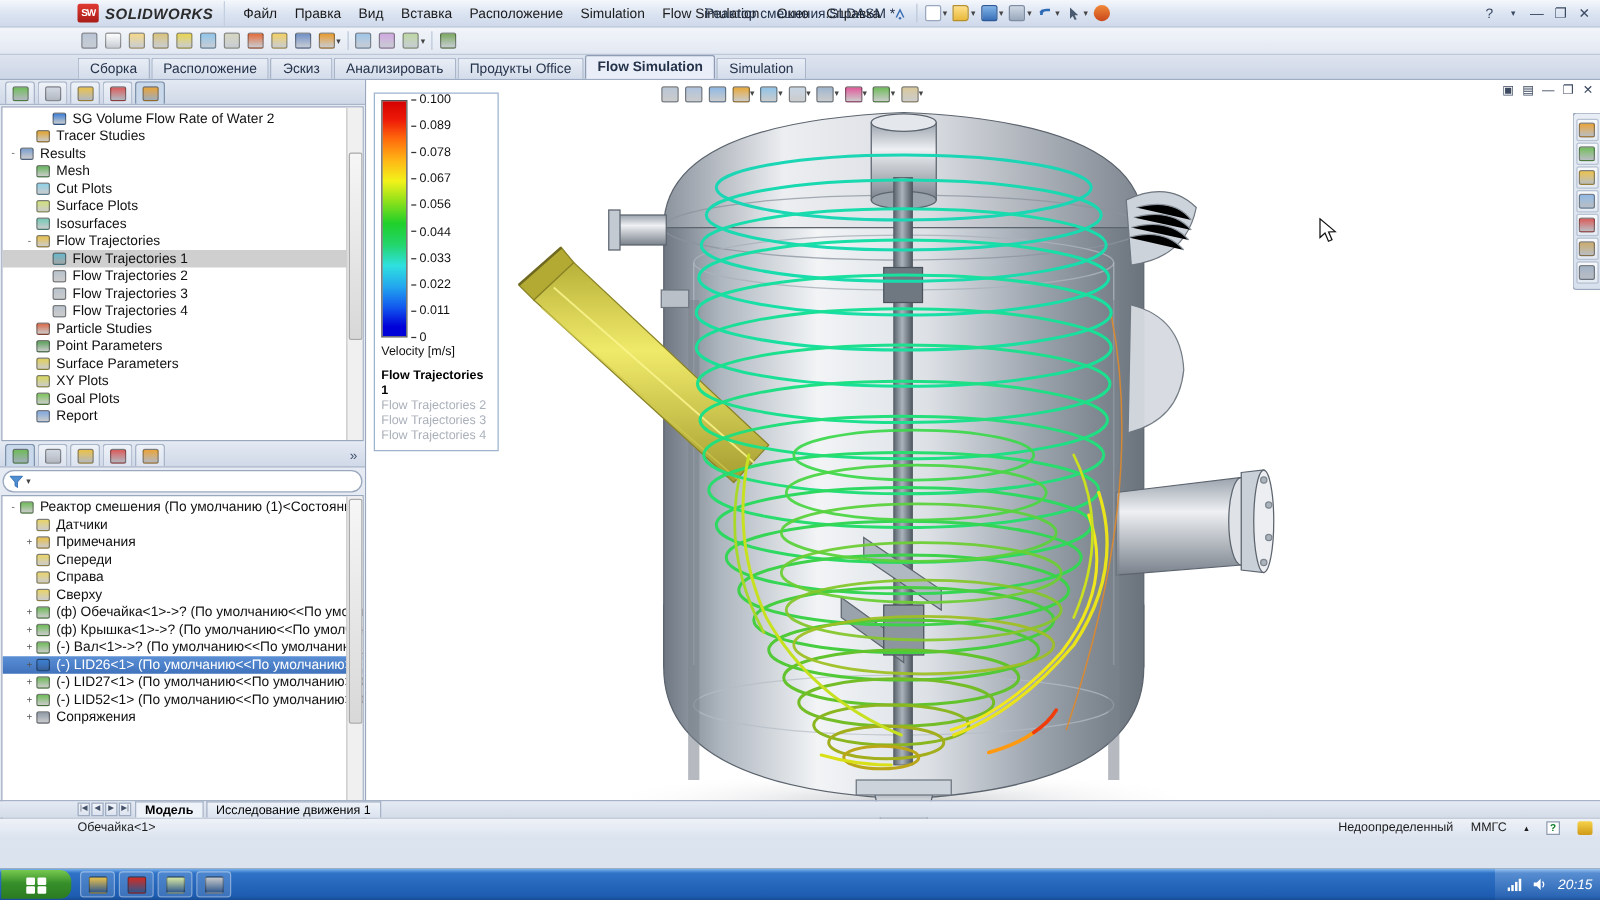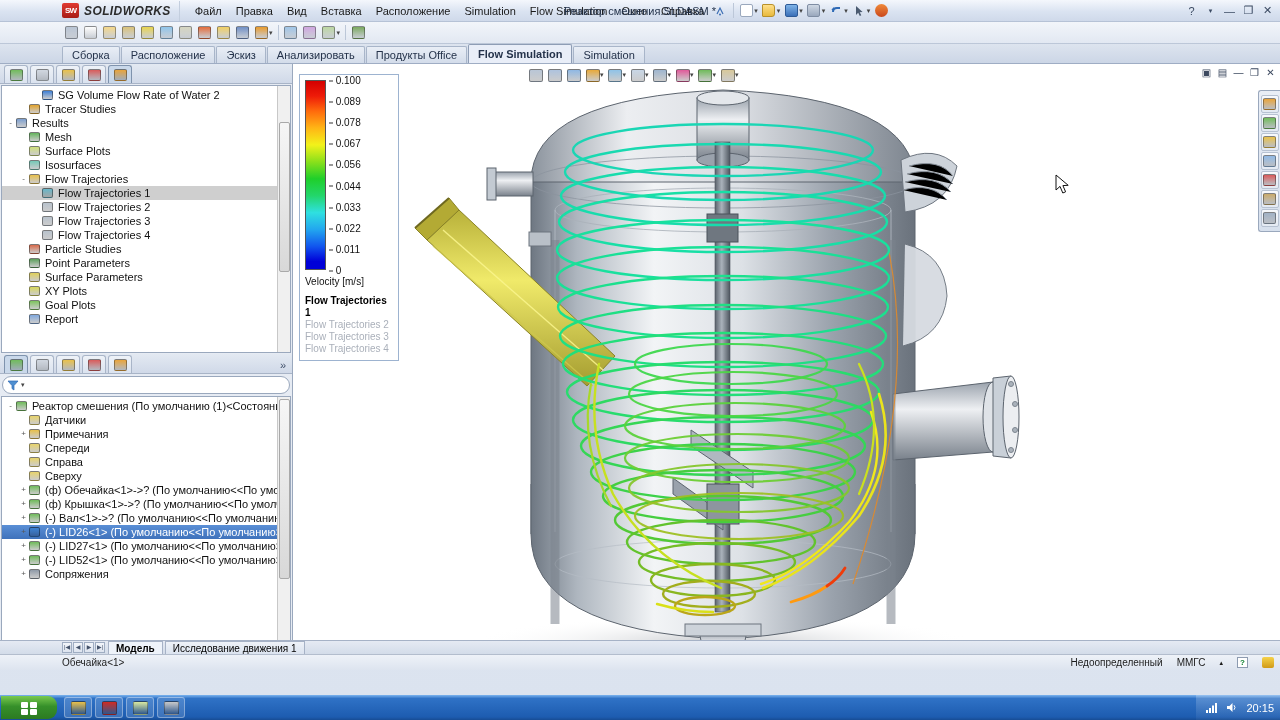--- a/index.html
+++ b/index.html
@@ -147,21 +147,21 @@
      background:linear-gradient(#7cb4ef,#2f72c6 14%,#1d5cb0 88%,#174c94);
      display:flex; align-items:center; }
   .startbtn { width:56px; height:23px; margin-left:1px; border-radius:0 9px 9px 0;
      background:linear-gradient(#79c94f,#36902a 45%,#2c7a22);
      display:flex; align-items:center; justify-content:center; }
   .tbitem { width:28px; height:21px; margin-left:3px; border:1px solid rgba(255,255,255,.35);
      border-radius:3px; background:rgba(255,255,255,.14);
      display:flex; align-items:center; justify-content:center; }
   .tray { margin-left:auto; display:flex; align-items:center; gap:7px;
      padding:0 6px 0 10px; height:25px; color:#fff; font-size:11px;
-     background:linear-gradient(rgba(255,255,255,.22),rgba(255,255,255,.04)); }
+     background:linear-gradient(rgba(255,255,255,.22),rgba(255,255,255,.04));font-style:italic; }
 </style>
 </head>
 <body>
 
 <div id="app">
   <div class="win">
 
     <div class="titlebar">
       <div class="sw-logo">
         <div class="sw-badge">SW</div>
@@ -333,20 +333,27 @@
                   <span style="position:absolute;left:1px;top:1px;width:11px;height:10px;border-radius:2px;border:1px solid rgba(0,0,0,.4);background:linear-gradient(#7c9fd0,#00000033)"></span>
                 </span>
                 <span>Results</span>
               </div>
               <div class="trow" style="padding-left: 17px;">
                 <span class="exp"></span>
                 <span class="ico">
                   <span style="position:absolute;left:1px;top:1px;width:11px;height:10px;border-radius:2px;border:1px solid rgba(0,0,0,.4);background:linear-gradient(#64b45c,#00000033)"></span>
                 </span>
                 <span>Mesh</span>
+              </div>
+              <div class="trow" style="padding-left: 17px;">
+                <span class="exp"></span>
+                <span class="ico">
+                  <span style="position:absolute;left:1px;top:1px;width:11px;height:10px;border-radius:2px;border:1px solid rgba(0,0,0,.4);background:linear-gradient(#8fd0e8,#00000033)"></span>
+                </span>
+                <span>Cut Plots</span>
               </div>
               <div class="trow" style="padding-left: 17px;">
                 <span class="exp"></span>
                 <span class="ico">
                   <span style="position:absolute;left:1px;top:1px;width:11px;height:10px;border-radius:2px;border:1px solid rgba(0,0,0,.4);background:linear-gradient(#cfe07a,#00000033)"></span>
                 </span>
                 <span>Surface Plots</span>
               </div>
               <div class="trow" style="padding-left: 17px;">
                 <span class="exp"></span>

